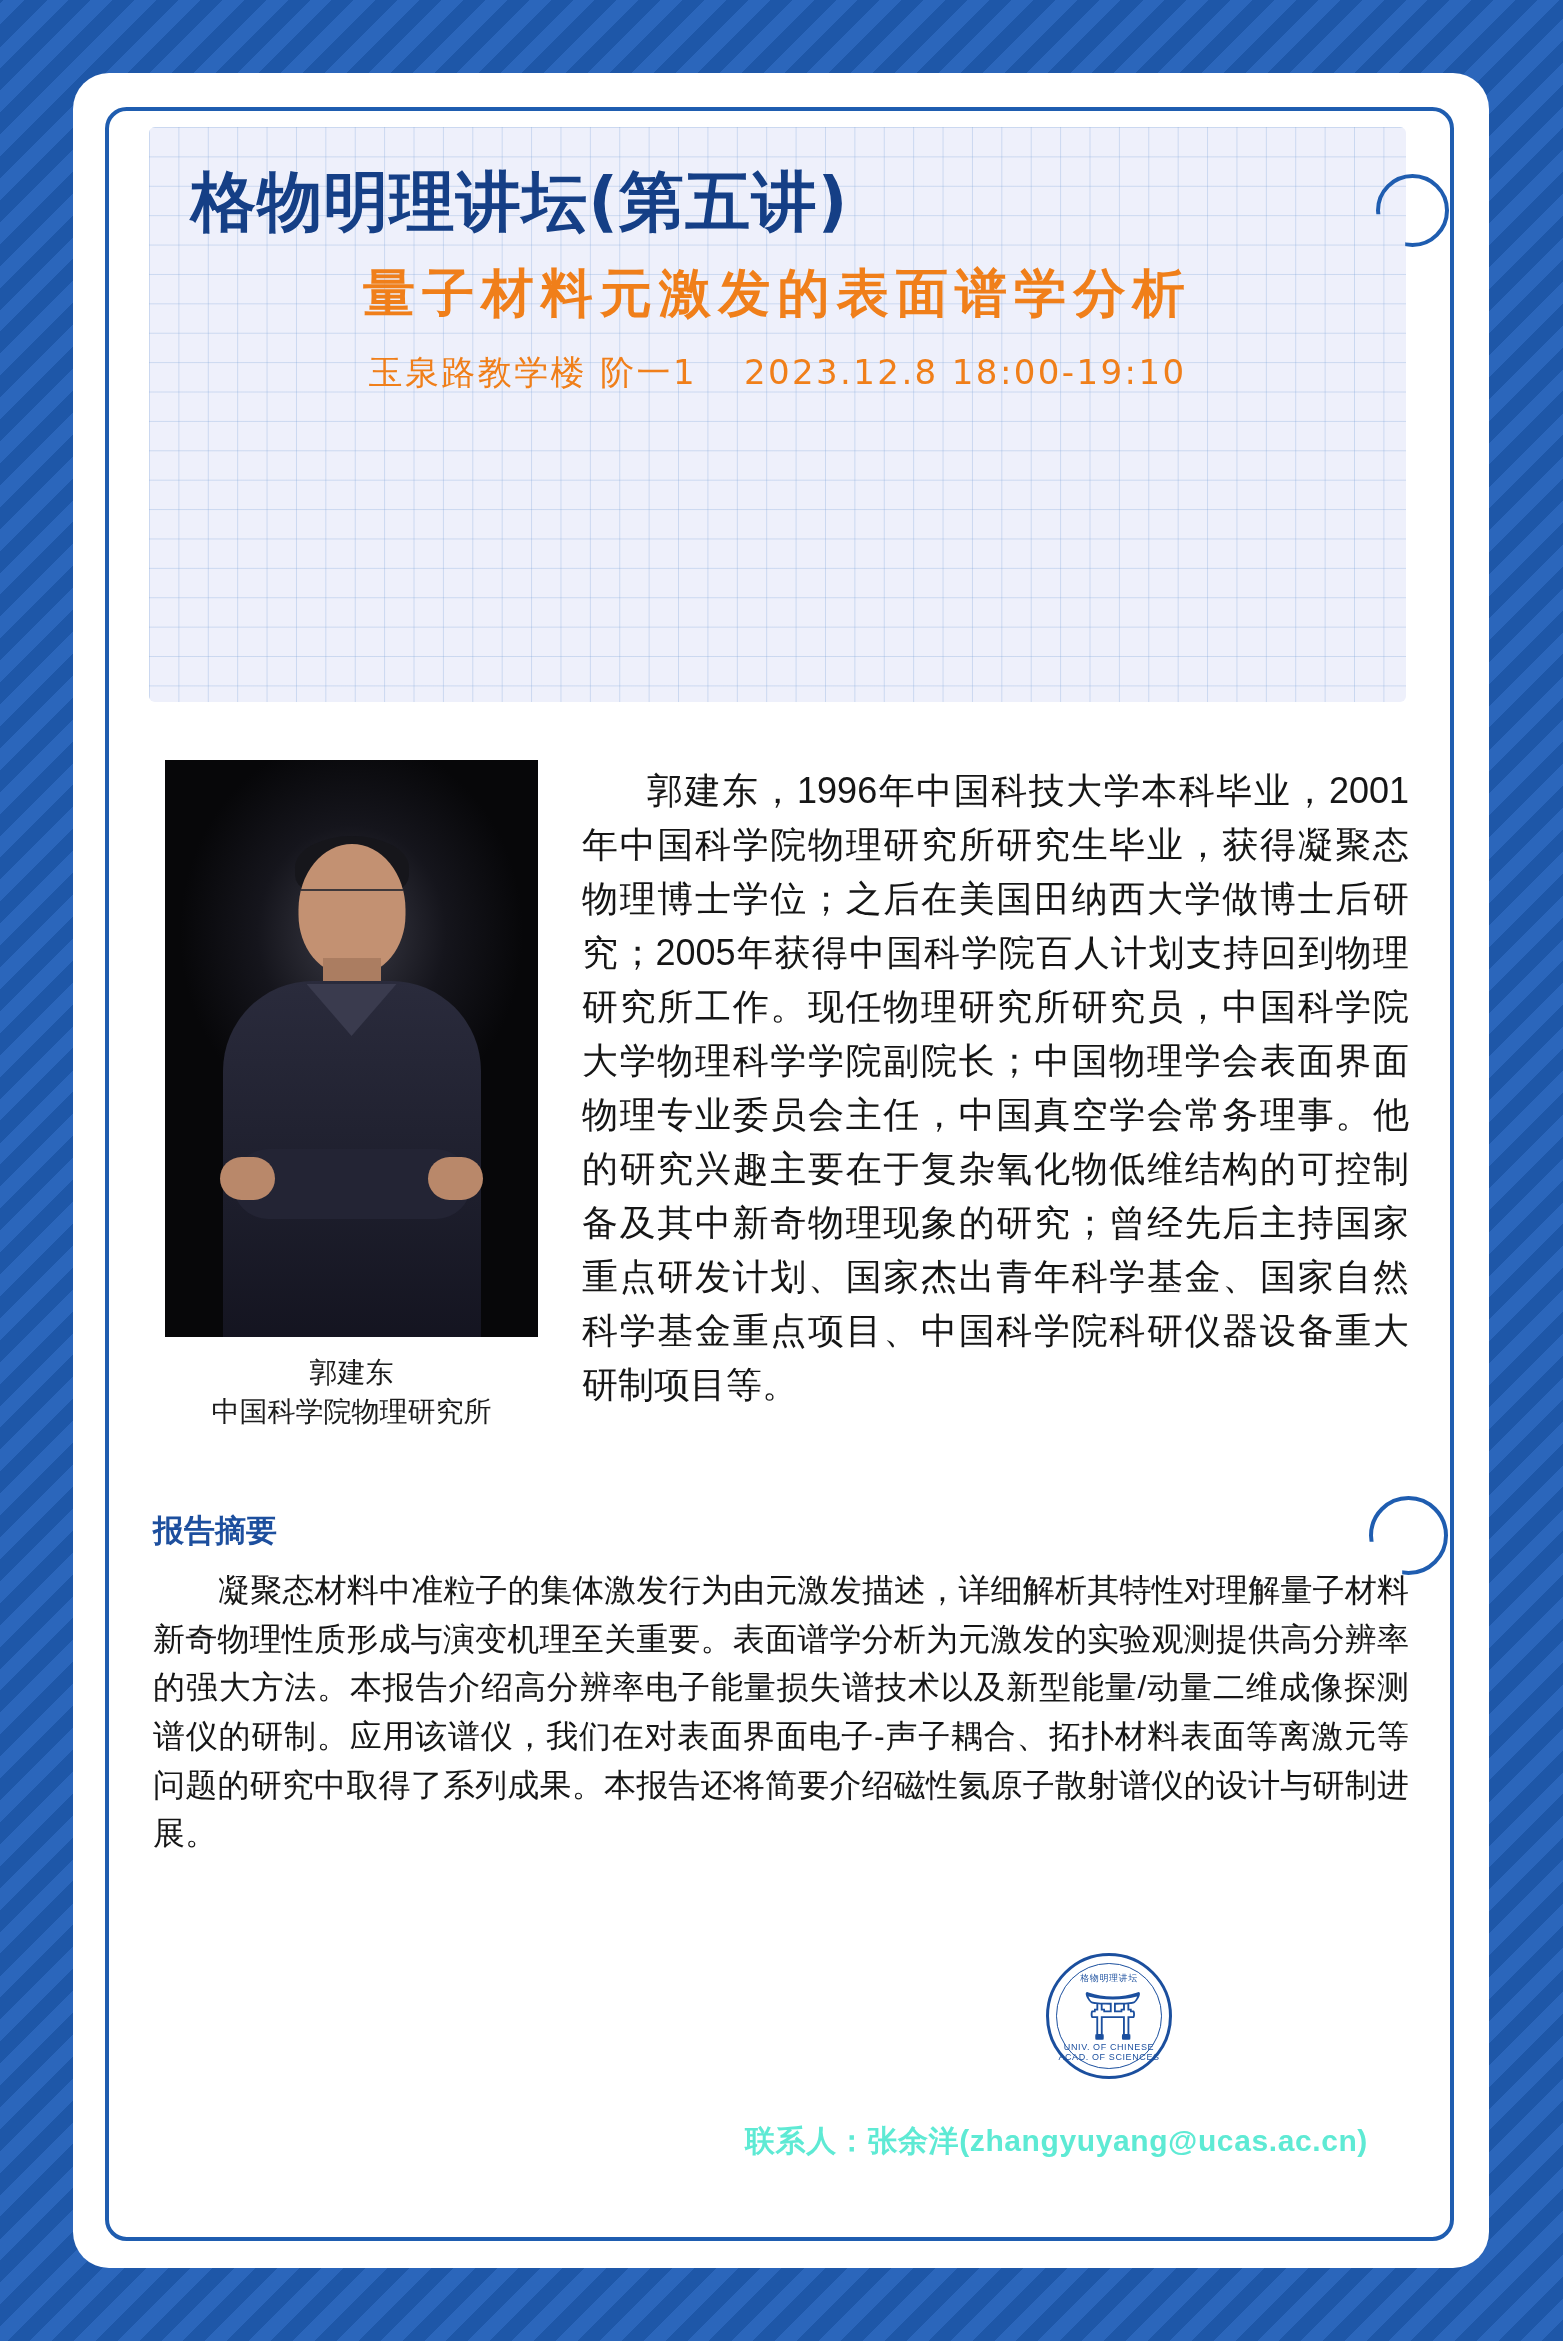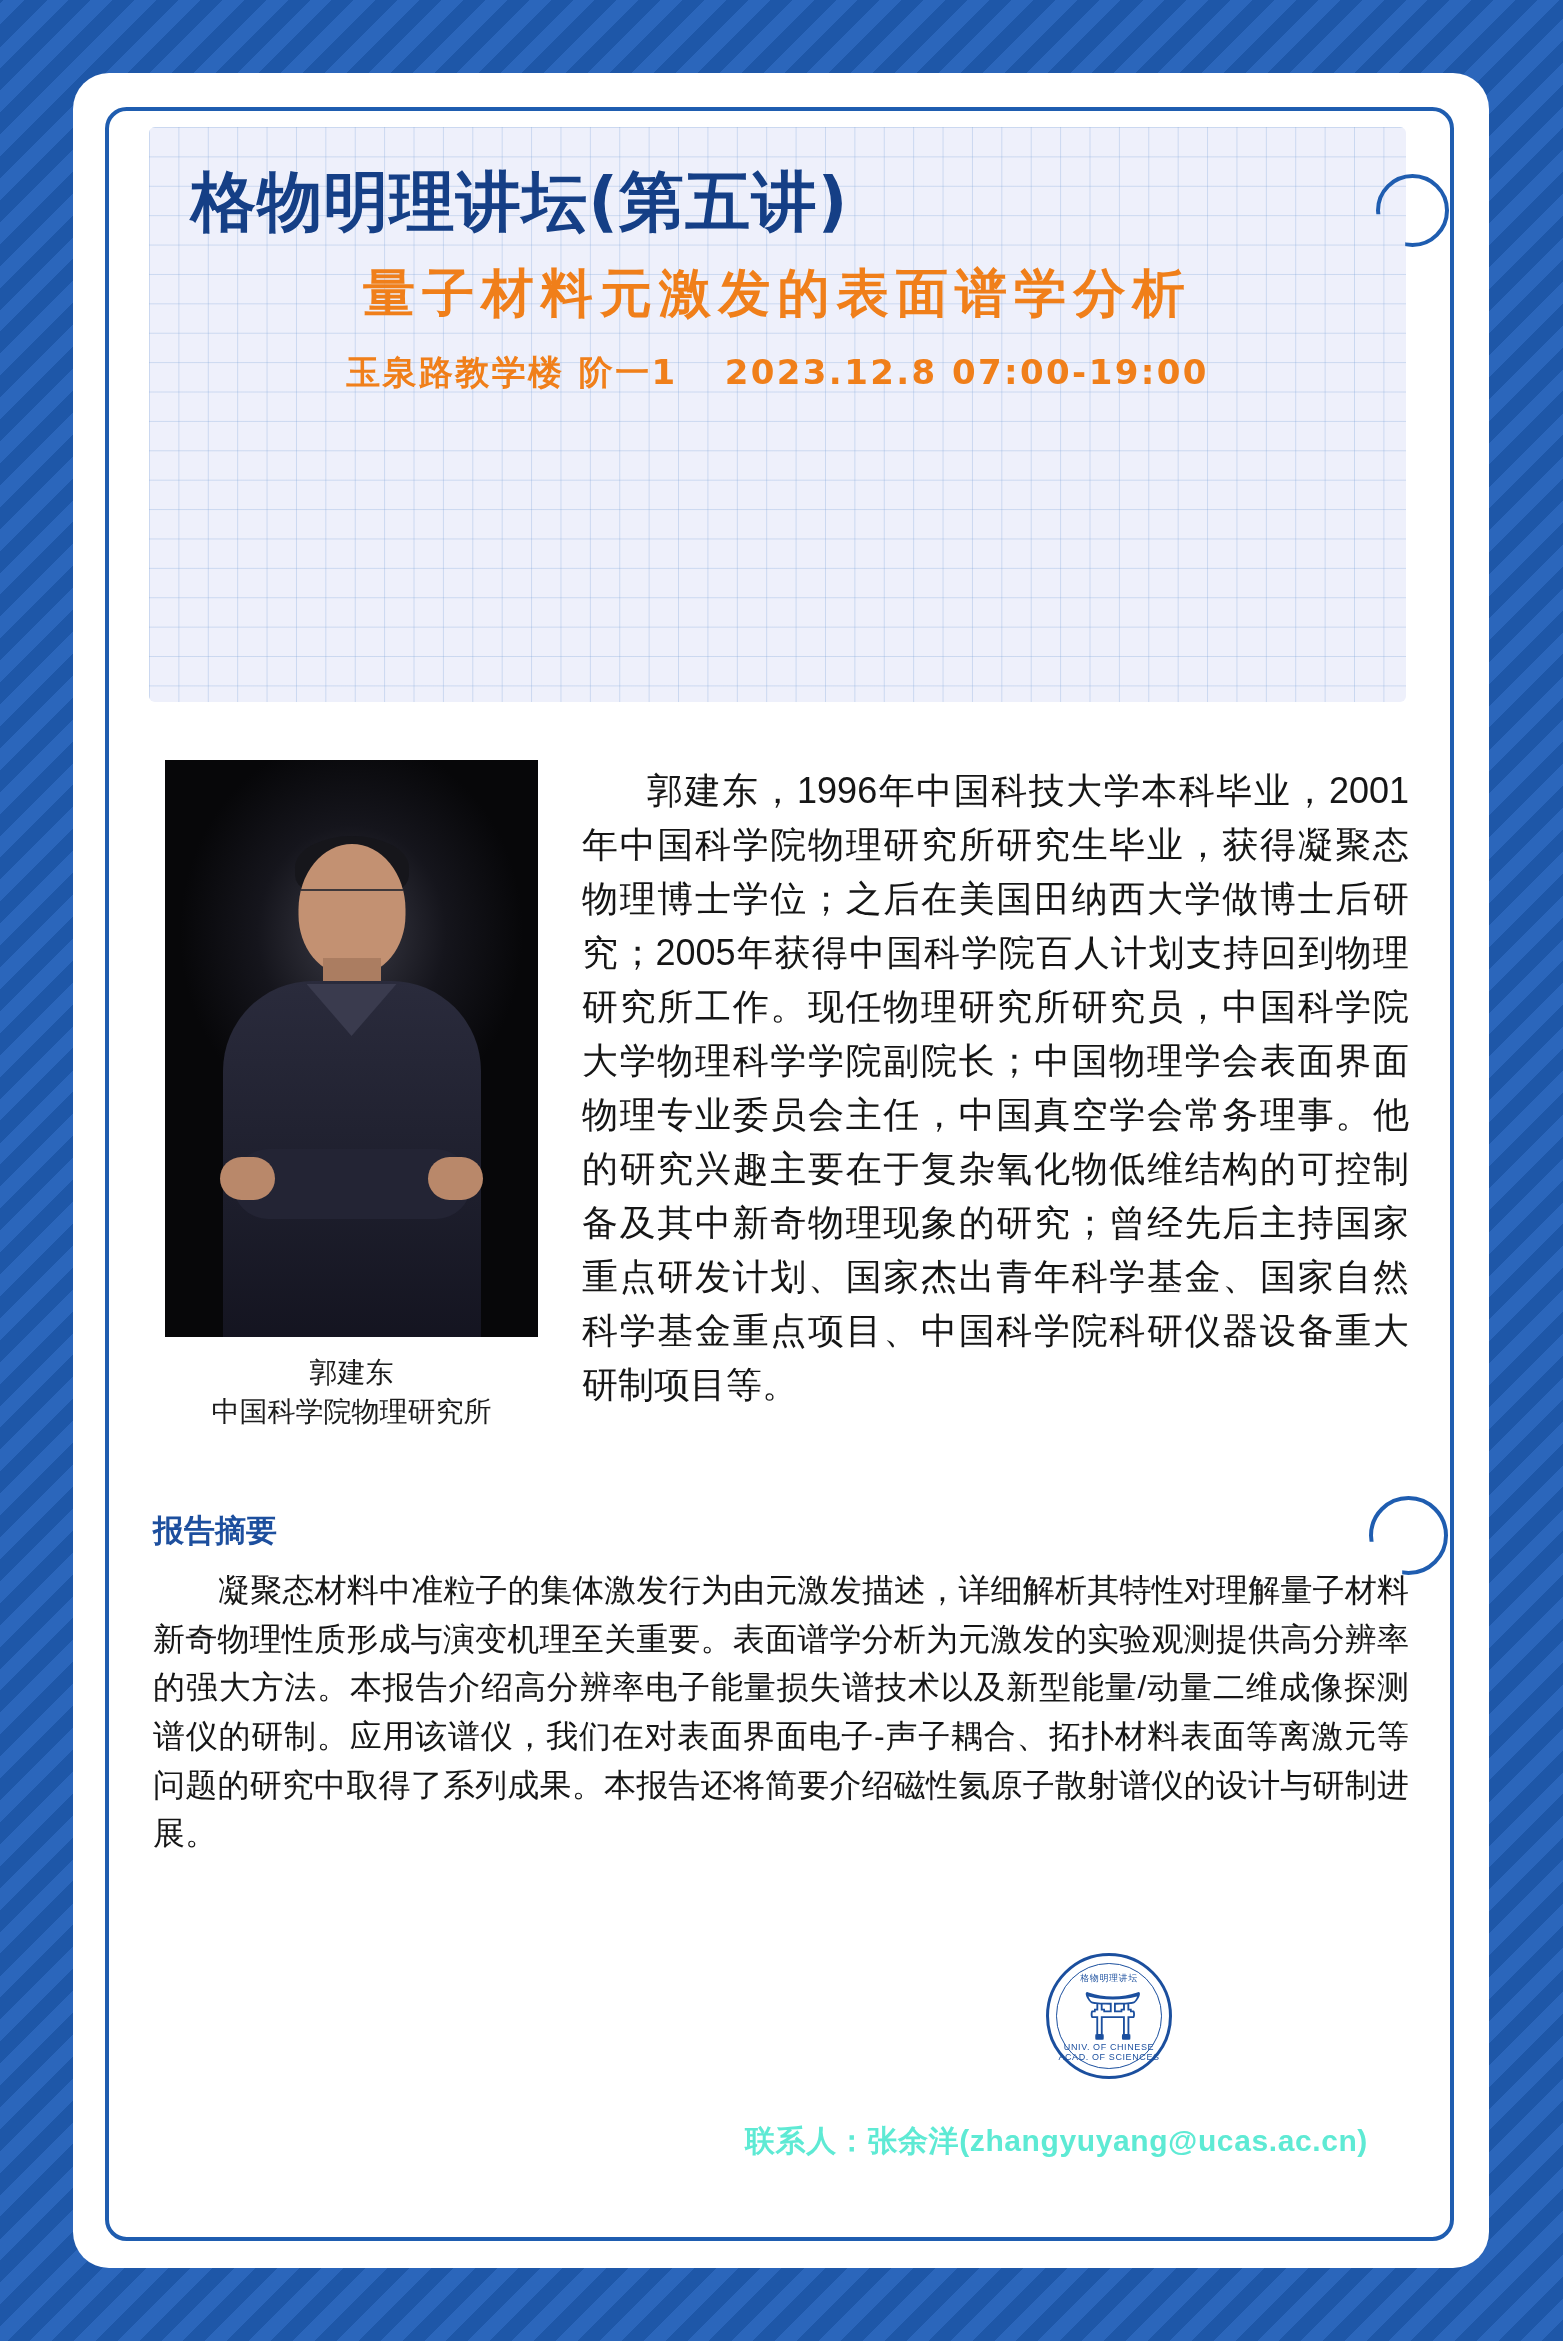--- a/index.html
+++ b/index.html
@@ -98,21 +98,21 @@
     color: #f07f1a;
     letter-spacing: 7.2px;
   }
   .meta-row {
     margin-top: 20.4px;
     display: flex;
     justify-content: center;
     align-items: baseline;
     gap: 47px;
     font-family: "DejaVu Sans", "Liberation Sans", sans-serif;
-    font-weight: 700;
+    font-weight: 400;
     font-size: 34px;
     color: #f07f1a;
     letter-spacing: 2.4px;
   }
 
   
   .ring {
     position: absolute;
     border: 4.8px solid #1f5db0;
     border-radius: 50%;
@@ -342,21 +342,21 @@
   <div class="card"></div>
   <div class="card-outline"></div>
 
   <div class="header">
     <div class="header-grid"></div>
     <div class="header-inner">
       <div class="title-line">格物明理讲坛(第五讲)</div>
       <div class="subtitle">量子材料元激发的表面谱学分析</div>
       <div class="meta-row">
         <span>玉泉路教学楼 阶一1</span>
-        <span>2023.12.8 07:00-19:00</span>
+        <span>2023.12.8 18:00-19:10</span>
       </div>
     </div>
   </div>
 
   <div class="ring r1"></div>
   <div class="ring r2"></div>
 
   <div class="bio">
     <div class="portrait-col">
       <div class="portrait">

